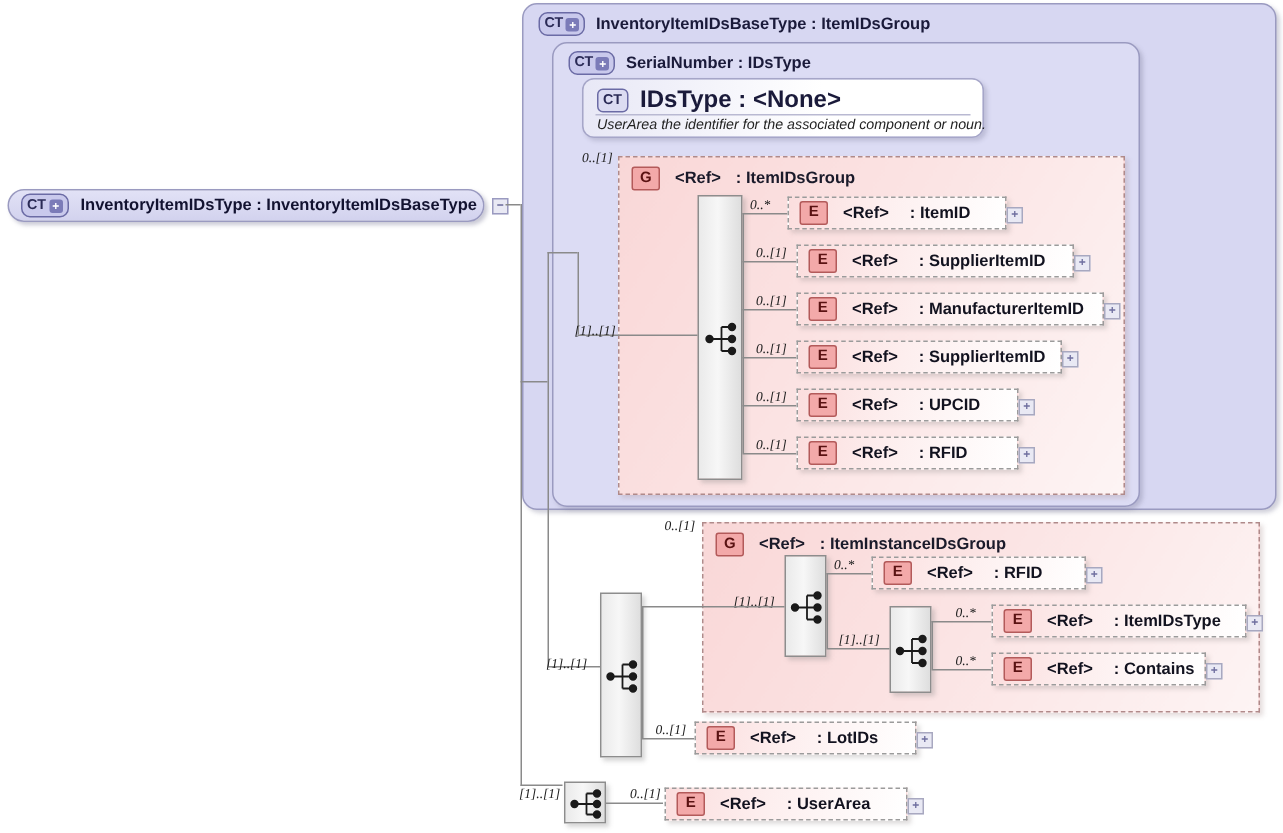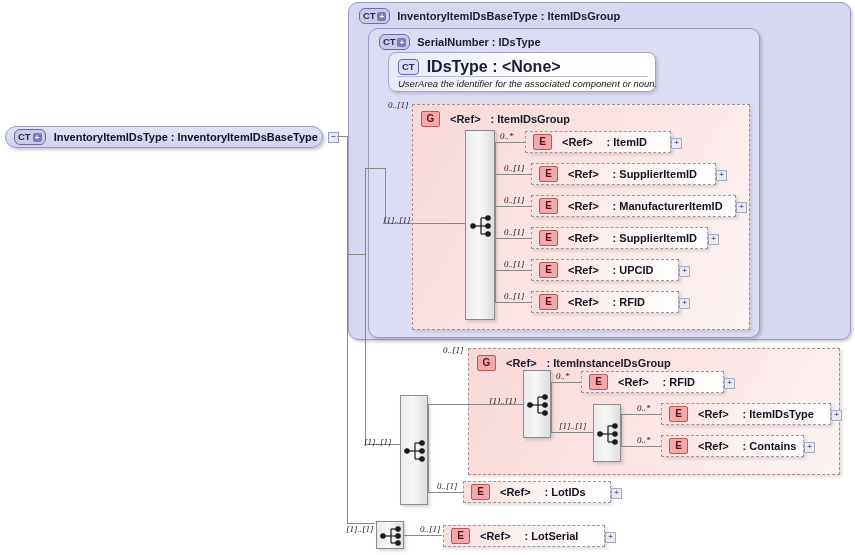--- a/index.html
+++ b/index.html
@@ -480,17 +480,17 @@
         <circle cx="21" cy="14" r="2.2"></circle>
         <circle cx="21" cy="21" r="2.2"></circle>
       </g>
     </svg>
   </div>
   <div class="ln lnh" style="left:404px; top:535px; width:38px;"></div>
   <div class="occ" style="left:420px; top:524px;">0..[1]</div>
   <div class="abs el-box" style="left:443px; top:525px; width:162px; height:22px;">
     <span class="e-badge">E</span>
     <span class="e-ref">&lt;Ref&gt;</span>
-    <span class="e-name">: LotSerial</span>
+    <span class="e-name">: UserArea</span>
   </div>
   <div class="expander" style="left:605px; top:532px;">+</div>
 
 </div>
 
 </body></html>

